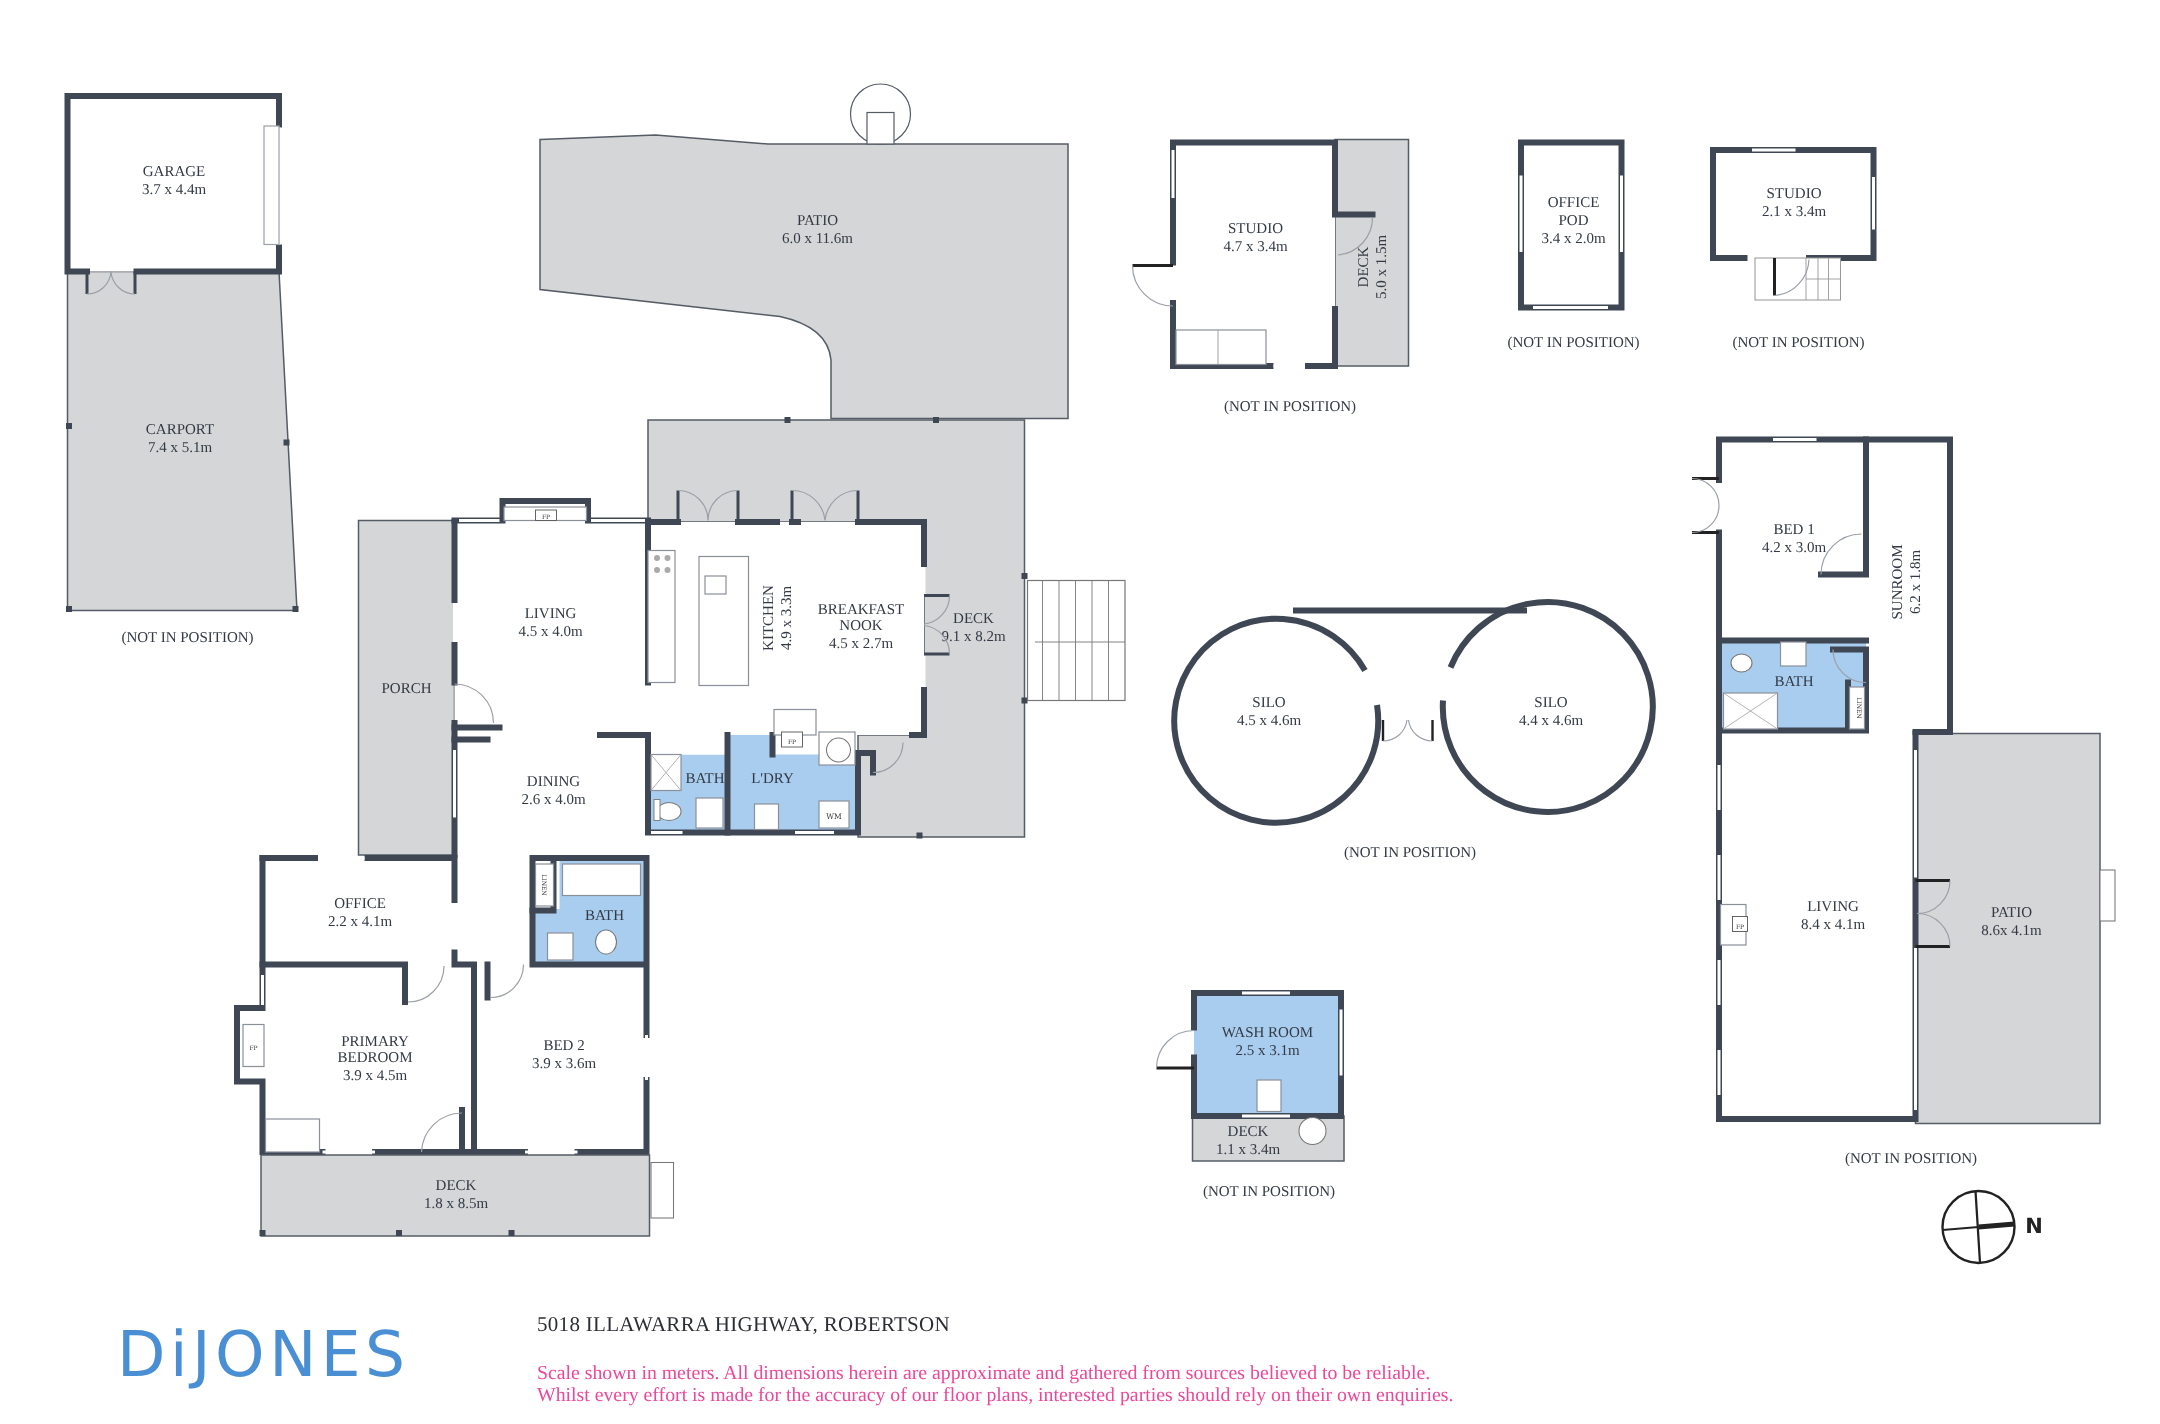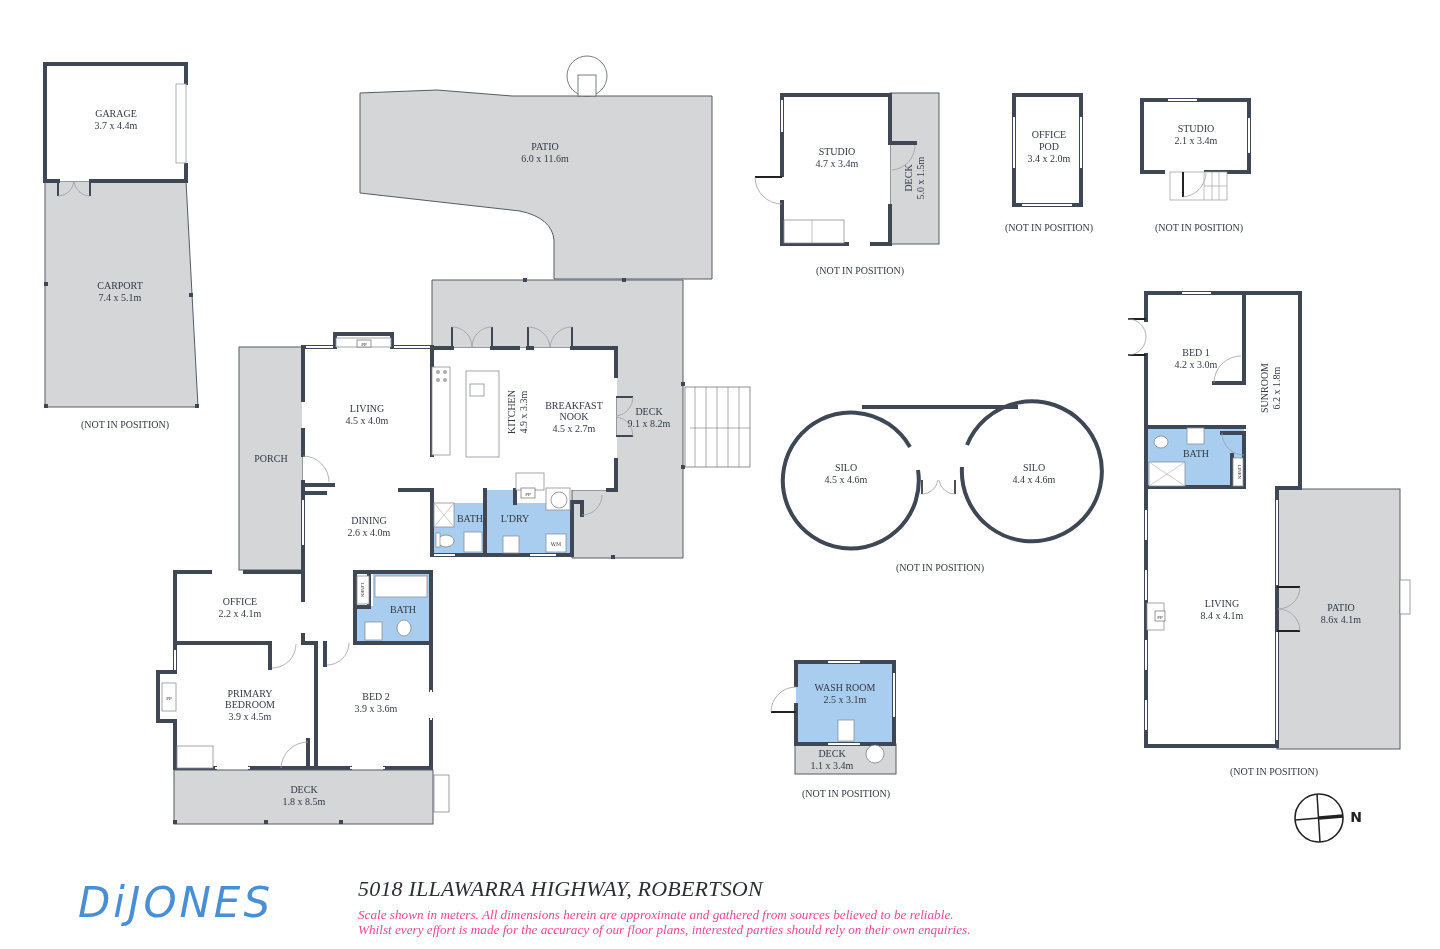--- a/index.html
+++ b/index.html
@@ -8,23 +8,23 @@
   .lbl { font-family: "Liberation Serif", "DejaVu Serif", serif; font-size: 10px; fill: #333a45; text-anchor: middle; }
   .nip { font-family: "Liberation Serif", "DejaVu Serif", serif; font-size: 10px; fill: #333a45; text-anchor: middle; }
   .wall { stroke: #3f4755; stroke-width: 4; fill: none; stroke-linecap: square; }
   .ext { fill: #d4d6d7; stroke: #555c66; stroke-width: 1; }
   .wet { fill: #a9cdee; }
   .win { stroke: #ffffff; stroke-width: 2; }
   .door { stroke: #9aa0a8; stroke-width: 0.8; fill: none; }
   .fixture { fill: #ffffff; stroke: #8a9099; stroke-width: 0.8; }
   .post { fill: #3f4755; }
 
-  #footer { position: absolute; left: 0; top: 870px; width: 1284px; height: 79px; font-style: italic; }
+  #footer { position: absolute; left: 0; top: 870px; width: 1284px; height: 79px; }
   .logo { position: absolute; left: 78px; top: 8px; font-family: "DejaVu Sans", "Liberation Sans", sans-serif; font-size: 42px; color: #4a8fd4; letter-spacing: 3px; font-weight: normal; }
-  .address { position: absolute; left: 358px; top: 6px; font-family: "Liberation Serif", "DejaVu Serif", serif; font-size: 22px; color: #2b2e33; letter-spacing: 0.2px; }
+  .address { position: absolute; left: 358px; top: 6px; font-family: "Liberation Serif", "DejaVu Serif", serif; font-size: 14px; color: #2b2e33; letter-spacing: 0.2px; }
   .disclaimer { position: absolute; left: 358px; top: 37px; font-family: "Liberation Serif", "DejaVu Serif", serif; font-size: 13.2px; color: #ec4899; line-height: 15px; }
   .areas { position: absolute; left: 1228px; top: 6px; font-family: "Liberation Serif", "DejaVu Serif", serif; font-size: 16.5px; color: #2b2e33; line-height: 17px; }
 </style>
 </head>
 <body>
 
 <svg id="plan" viewBox="0 0 1440 870" xmlns="http://www.w3.org/2000/svg">
 
   <g>
     <polygon class="ext" points="45,181 186,181 198,407 45,407"></polygon>

